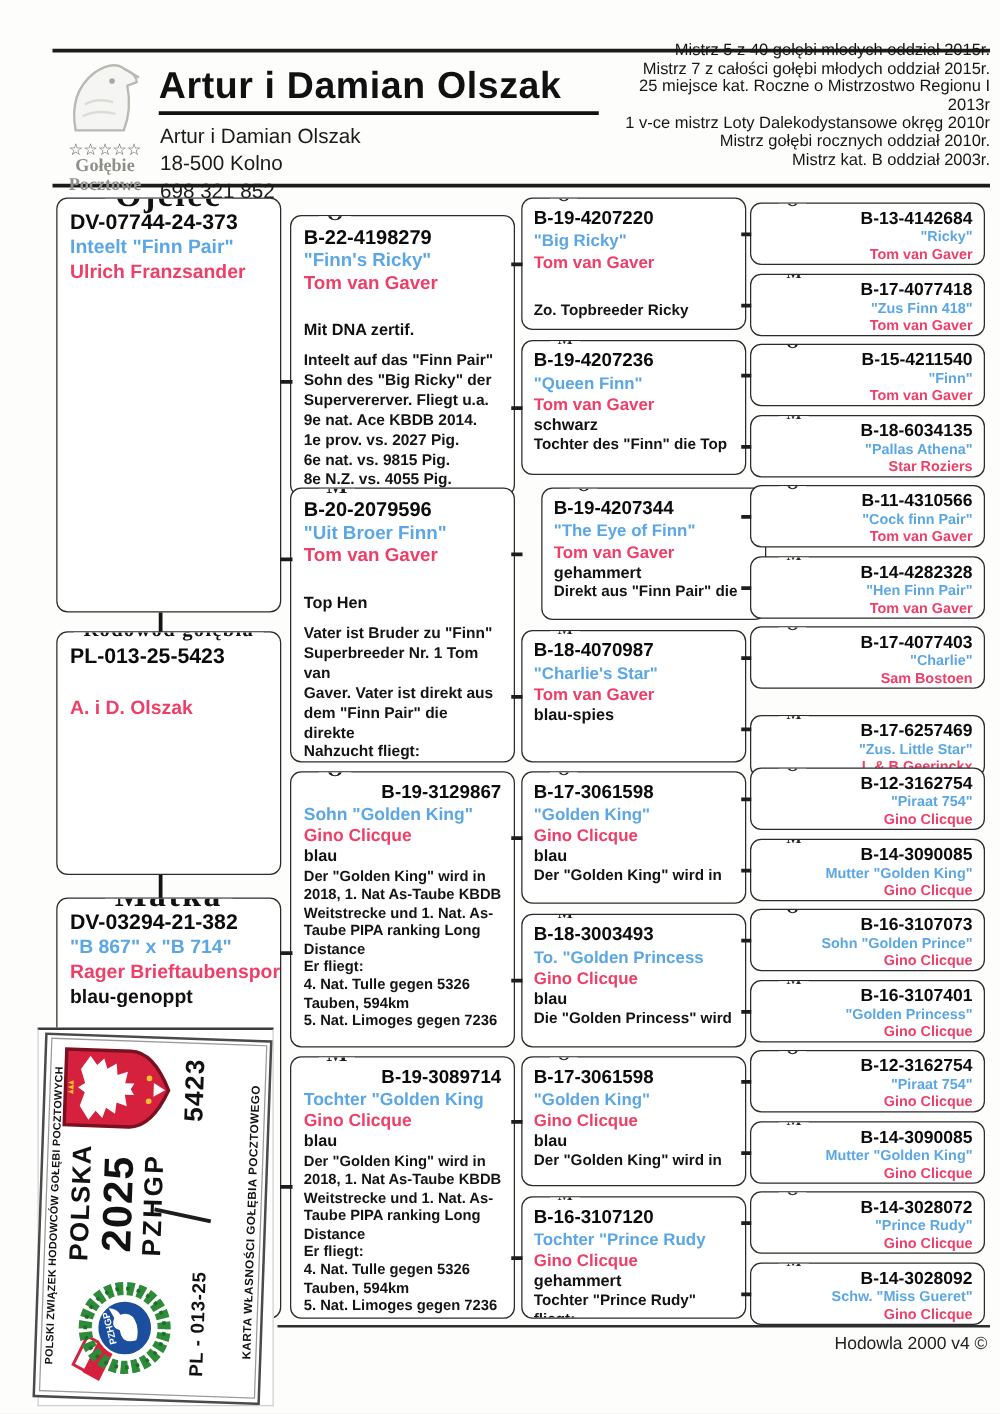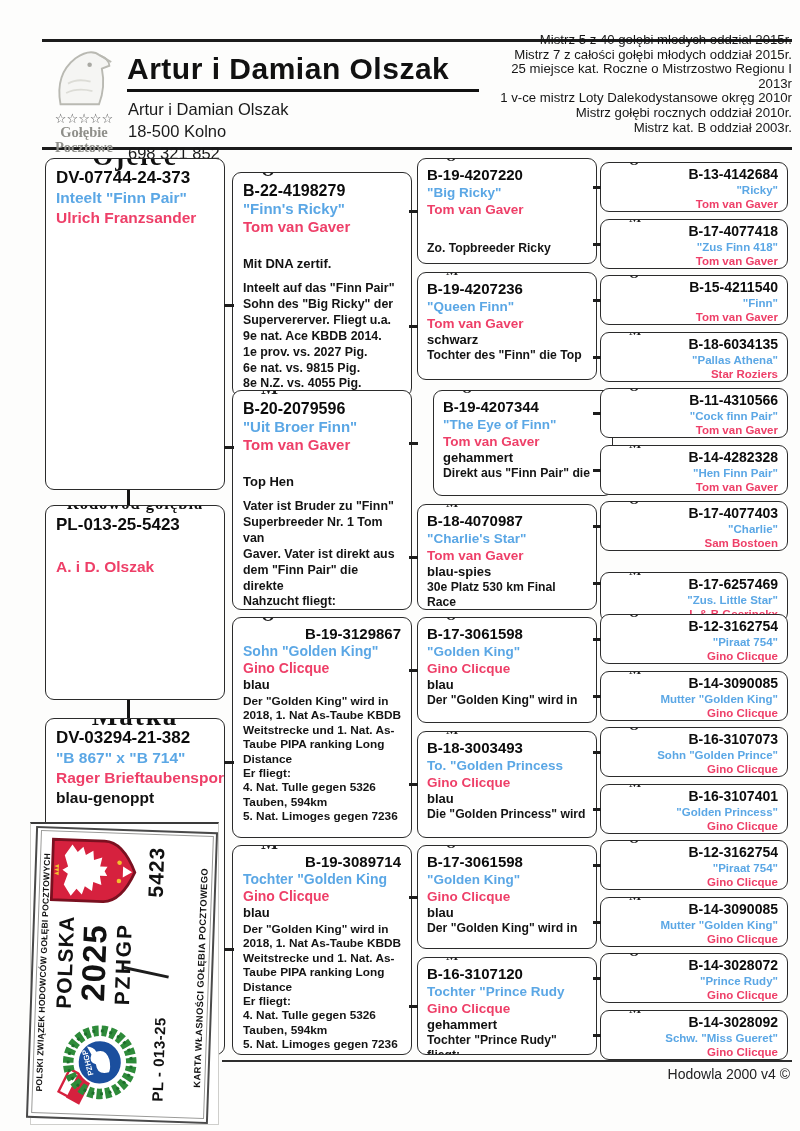--- a/index.html
+++ b/index.html
@@ -247,21 +247,20 @@
   <div class="ds" style="">Direkt aus "Finn Pair" die</div>
         </div>
       </div>
       <div class="box c3" style="left: 417px; top: 504px; width: 180px; height: 106px;">
         <span class="sx sx3">M</span>
   <div class="pad">
           <div class="ring">B-18-4070987</div>
   <div class="nm">"Charlie's Star"</div>
   <div class="fc">Tom van Gaver</div>
   <div class="cl">blau-spies</div>
-  <div class="ds" style="">30e Platz 530 km Final Race</div>
         </div>
       </div>
       <div class="box c3" style="left: 417px; top: 617px; width: 180px; height: 106px;">
         <span class="sx sx3">O</span>
   <div class="pad">
           <div class="ring">B-17-3061598</div>
   <div class="nm">"Golden King"</div>
   <div class="fc">Gino Clicque</div>
   <div class="cl">blau</div>
   <div class="ds" style="">Der "Golden King" wird in</div>

